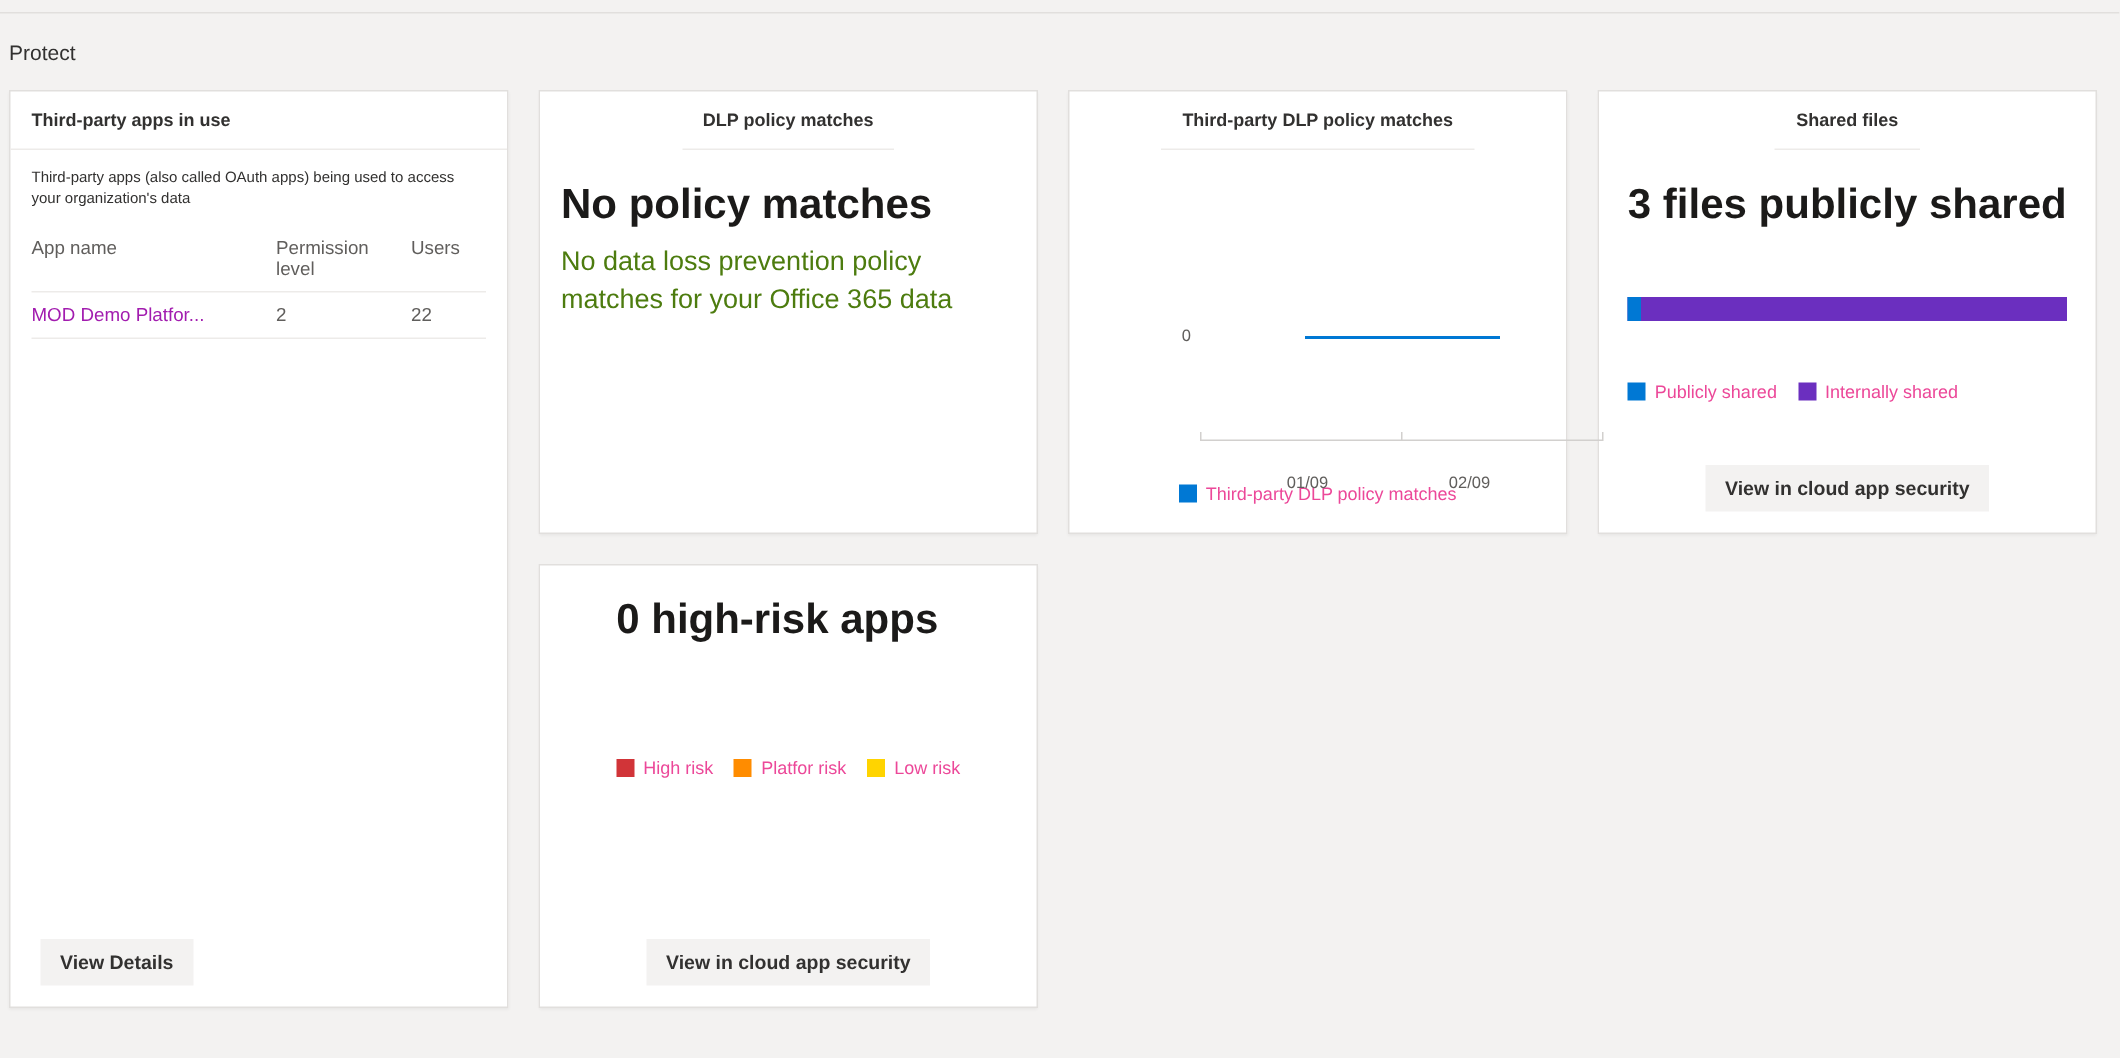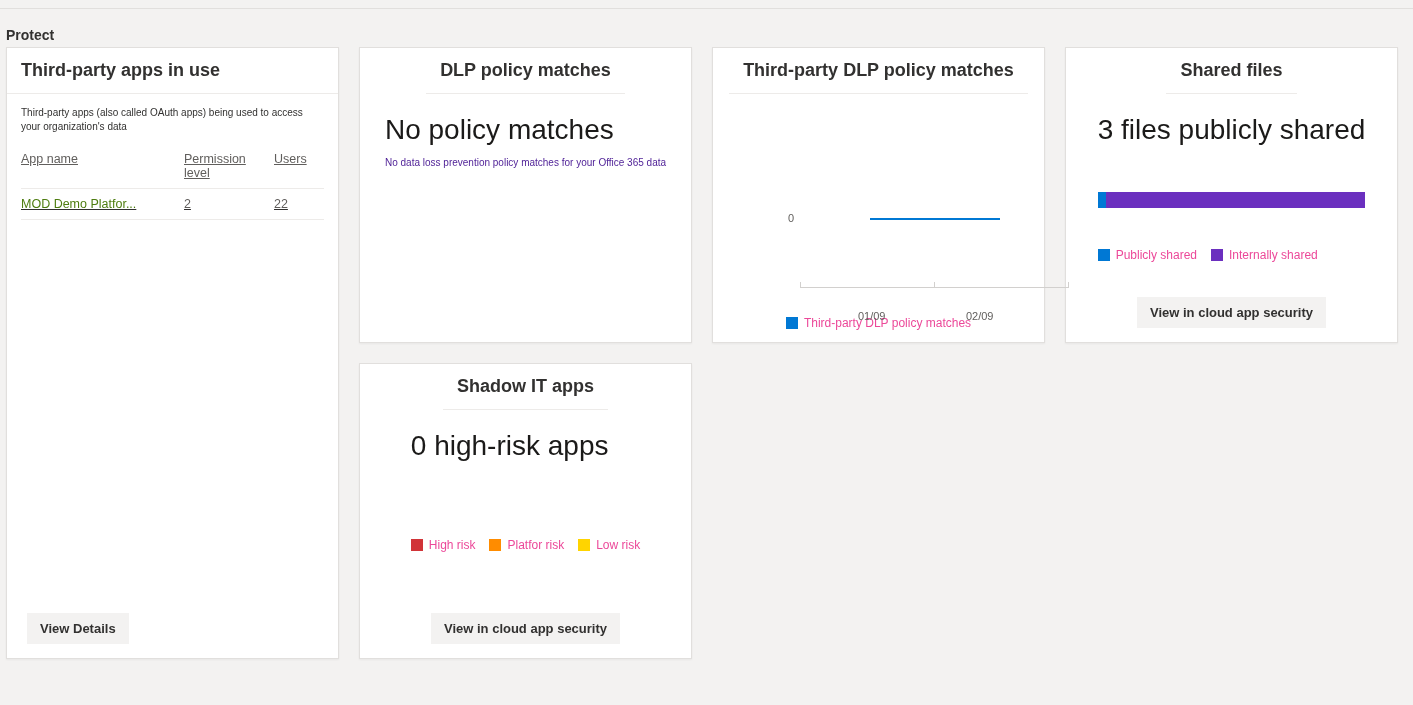--- a/index.html
+++ b/index.html
@@ -7,69 +7,68 @@
     font-family: "Segoe UI", -apple-system, sans-serif;
     background: #f3f2f1;
     color: #323130;
     width: 1413px;
     height: 705px;
     overflow: hidden;
   }
   .top-border { border-top: 1px solid #e1dfdd; height: 1px; margin-top: 8px; }
   .section-title {
     font-size: 14px;
-    font-weight: 700;
-    padding: 18px 6px 4px;
+    font-weight: 400;
+    padding: 18px 6px 17px;
   }
   .grid {
     display: grid;
     grid-template-columns: repeat(4, 333px);
     gap: 20px;
     padding: 0 6px;
   }
   .card {
     background: #fff;
     border: 1px solid #e1dfdd;
     box-shadow: 0 1px 2px rgba(0,0,0,0.05);
     display: flex;
     flex-direction: column;
   }
   .card.tall { grid-row: span 2; }
   .card-row2 { height: 296px; align-items: center; }
   .card-header {
-    font-size: 18px;
+    font-size: 12px;
     font-weight: 600;
     padding: 12px 14px;
     border-bottom: 1px solid #edebe9;
   }
   .card-body {
     padding: 12px 14px 14px;
     flex: 1;
     display: flex;
     flex-direction: column;
   }
   .sub-desc { font-size: 10px; color: #323130; line-height: 1.4; margin-bottom: 10px; }
   .table-head, .table-row {
     display: grid;
     grid-template-columns: 1fr 90px 50px;
     font-size: 12.5px;
     padding: 8px 0;
-    text-decoration: underline;
   }
   .table-head { color: #605e5c; border-bottom: 1px solid #edebe9; }
   .table-row { border-bottom: 1px solid #edebe9; }
-  .table-row .app-name { font-weight: 400; color: #4d7c0f; white-space: nowrap; overflow: hidden; text-overflow: ellipsis; }
+  .table-row .app-name { font-weight: 400; color: #a21caf; white-space: nowrap; overflow: hidden; text-overflow: ellipsis; }
   .table-row .muted { color: #605e5c; }
   .big-headline {
     font-size: 28px;
-    font-weight: 400;
+    font-weight: 700;
     color: #1b1a19;
     margin: 8px 0 10px;
   }
-  .body-text { font-size: 10px; color: #4c1d95; line-height: 1.4; }
+  .body-text { font-size: 18px; color: #4d7c0f; line-height: 1.4; }
   .btn {
     display: inline-block;
     background: #f3f2f1;
     border: none;
     font-size: 13px;
     font-weight: 600;
     color: #323130;
     padding: 8px 13px;
     cursor: pointer;
     font-family: inherit;
@@ -181,21 +180,20 @@
         </div>
       </div>
       <div class="spacer"></div>
     </div>
     <div class="card-footer">
       <button class="btn">View in cloud app security</button>
     </div>
   </div>
 
   <div class="card card-row2">
-    <div class="card-header">Shadow IT apps</div>
     <div class="card-body">
       <div class="big-headline">0 high-risk apps</div>
       <div style="height:56px;"></div>
       <div class="legend">
         <div class="legend-item">
           <span class="legend-swatch c-red"></span>
           <span>High risk</span>
         </div>
         <div class="legend-item">
           <span class="legend-swatch c-orange"></span>

